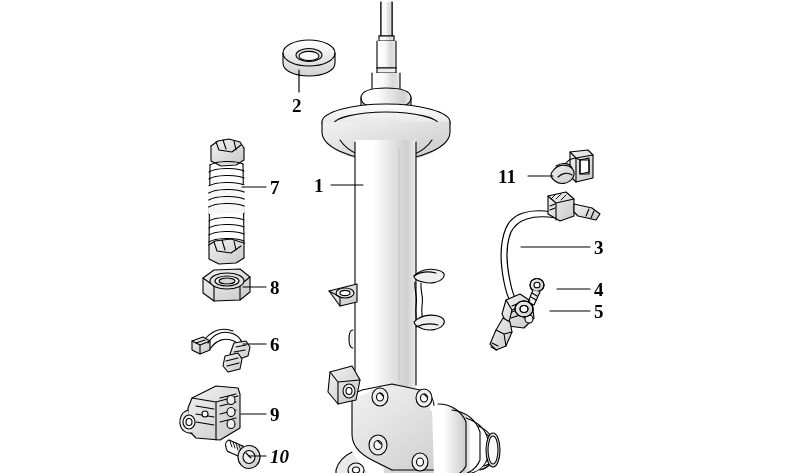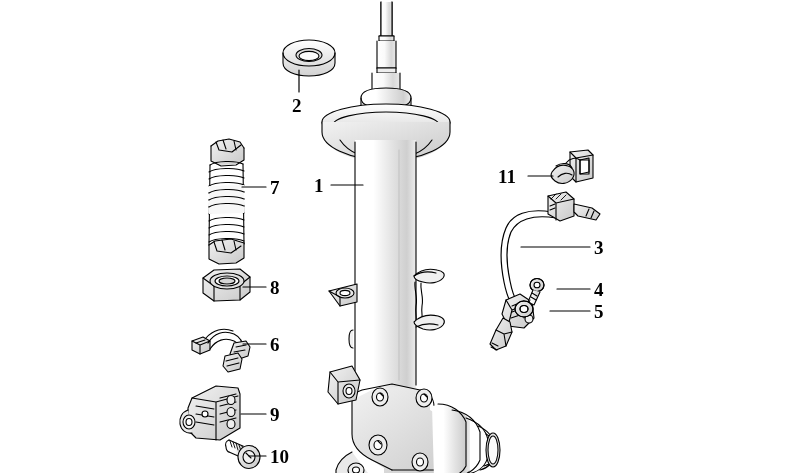--- a/index.html
+++ b/index.html
@@ -339,16 +339,16 @@
 
   <div class="callout" style="left:314px;top:176px;">1</div>
   <div class="callout" style="left:292px;top:96px;">2</div>
   <div class="callout" style="left:594px;top:238px;">3</div>
   <div class="callout" style="left:594px;top:280px;">4</div>
   <div class="callout" style="left:594px;top:302px;">5</div>
   <div class="callout" style="left:270px;top:335px;">6</div>
   <div class="callout" style="left:270px;top:178px;">7</div>
   <div class="callout" style="left:270px;top:278px;">8</div>
   <div class="callout" style="left:270px;top:405px;">9</div>
-  <div class="callout" style="left:270px;top:447px;">10</div>
+  <div class="callout" style="left:270px;top:447px;font-style:italic;">10</div>
   <div class="callout" style="left:498px;top:167px;">11</div>
 
 </div>
 
 </body></html>

